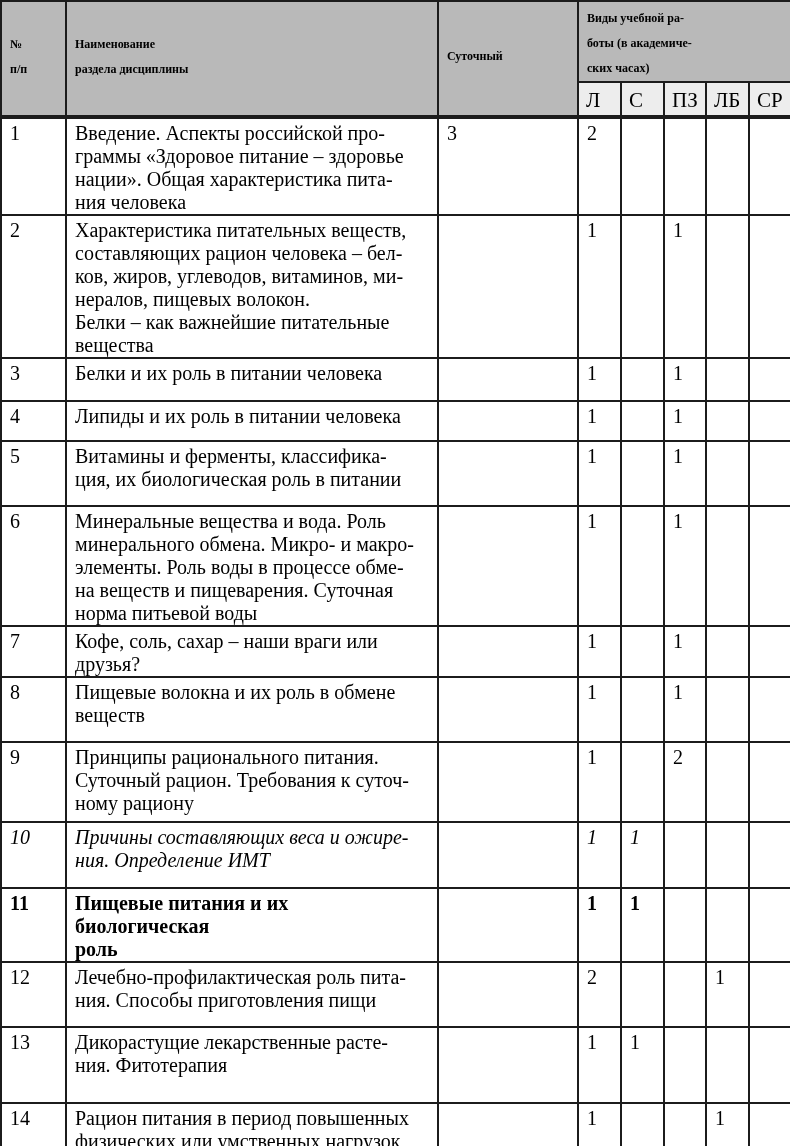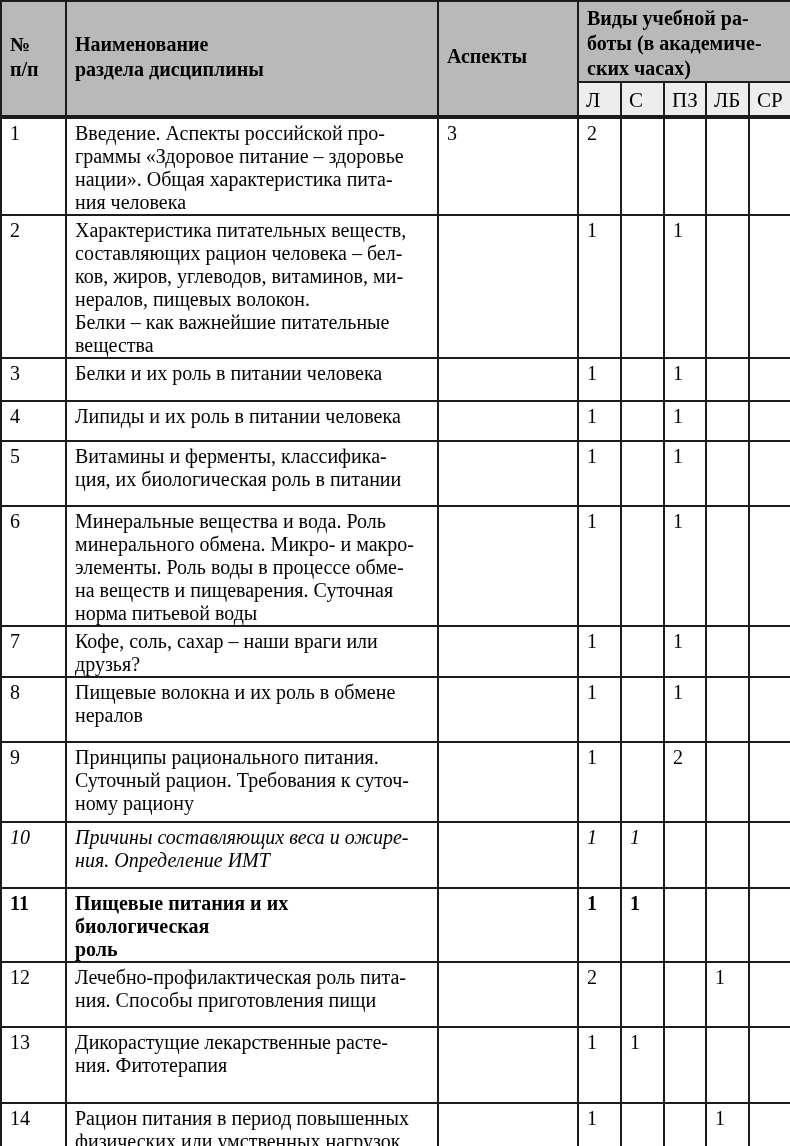--- a/index.html
+++ b/index.html
@@ -30,21 +30,21 @@
   }
   th, td {
     border: 2px solid var(--border);
     vertical-align: top;
     overflow: hidden;
     text-align: left;
   }
   thead th {
     background: var(--header-bg);
     font-weight: bold;
-    font-size: 20px;
+    font-size: 12px;
     line-height: 25px;
     white-space: pre-line;
   }
   thead th.rowspan2 {
     vertical-align: middle;
     padding: 0 4px 4px 8px;
     border-bottom: 4px solid var(--border);
   }
   thead th.h-work {
     vertical-align: top;
@@ -86,21 +86,21 @@
       <col style="width:42px">
       <col style="width:43px">
       <col style="width:42px">
     </colgroup>
     <thead>
       <tr style="height:73px">
         <th class="rowspan2" rowspan="2">№
 п/п</th>
         <th class="rowspan2" rowspan="2">Наименование
 раздела дисциплины</th>
-        <th class="rowspan2" rowspan="2">Аспекты</th>
+        <th class="rowspan2" rowspan="2">Суточный</th>
         <th class="h-work" colspan="5">Виды учебной ра-
 боты (в академиче-
 ских часах)</th>
       </tr>
       <tr class="sub-row" style="height:35px">
         <th>Л</th>
         <th>С</th>
         <th>ПЗ</th>
         <th>ЛБ</th>
         <th>СР</th>
@@ -187,21 +187,21 @@
           <td class="td-sem"></td>
           <td class="td-h">1</td>
           <td class="td-h"></td>
           <td class="td-h">1</td>
           <td class="td-h"></td>
           <td class="td-h"></td>
         </tr>
         <tr style="height: 65px;">
           <td class="td-num">8</td>
           <td class="td-name">Пищевые волокна и их роль в обмене
-нералов</td>
+веществ</td>
           <td class="td-sem"></td>
           <td class="td-h">1</td>
           <td class="td-h"></td>
           <td class="td-h">1</td>
           <td class="td-h"></td>
           <td class="td-h"></td>
         </tr>
         <tr style="height: 80px;">
           <td class="td-num">9</td>
           <td class="td-name">Принципы рационального питания.

